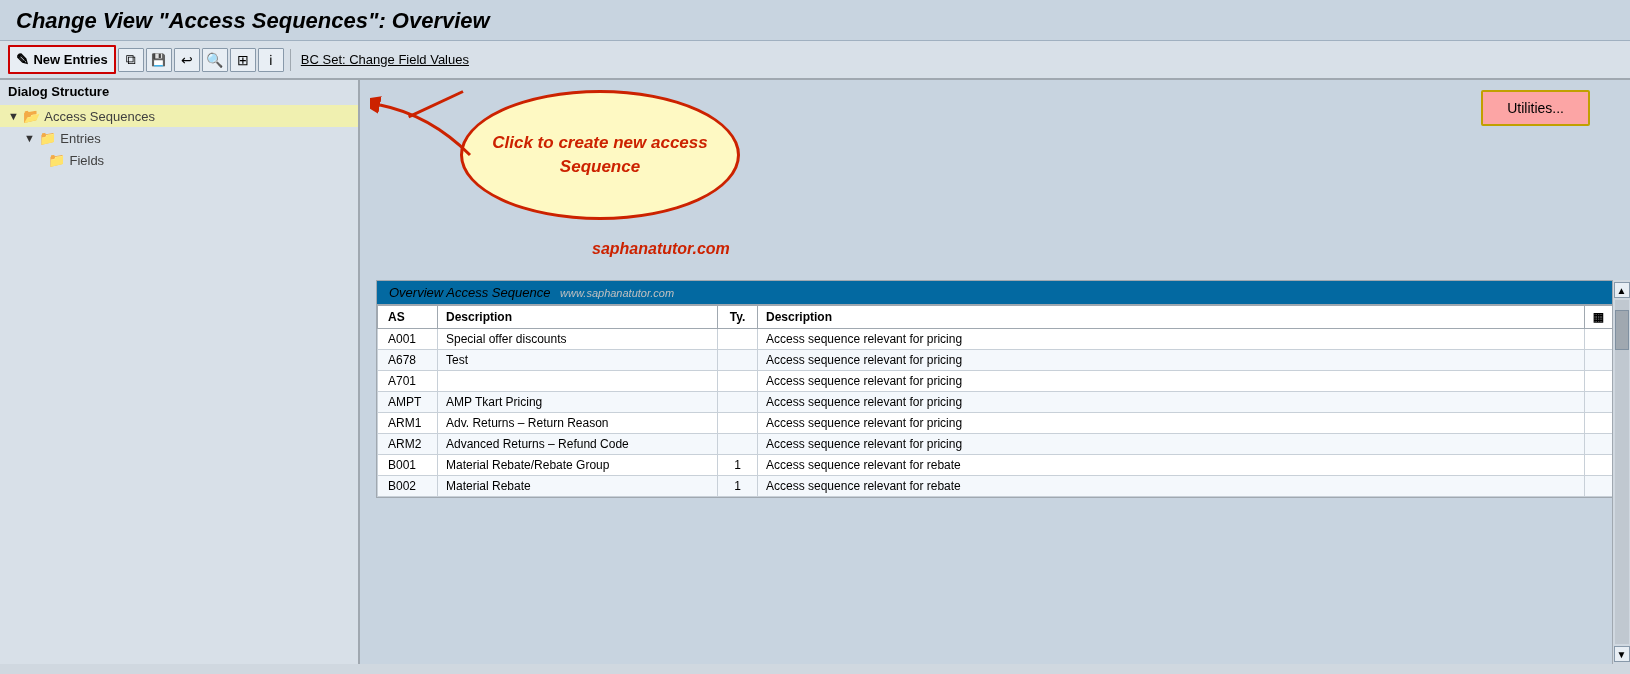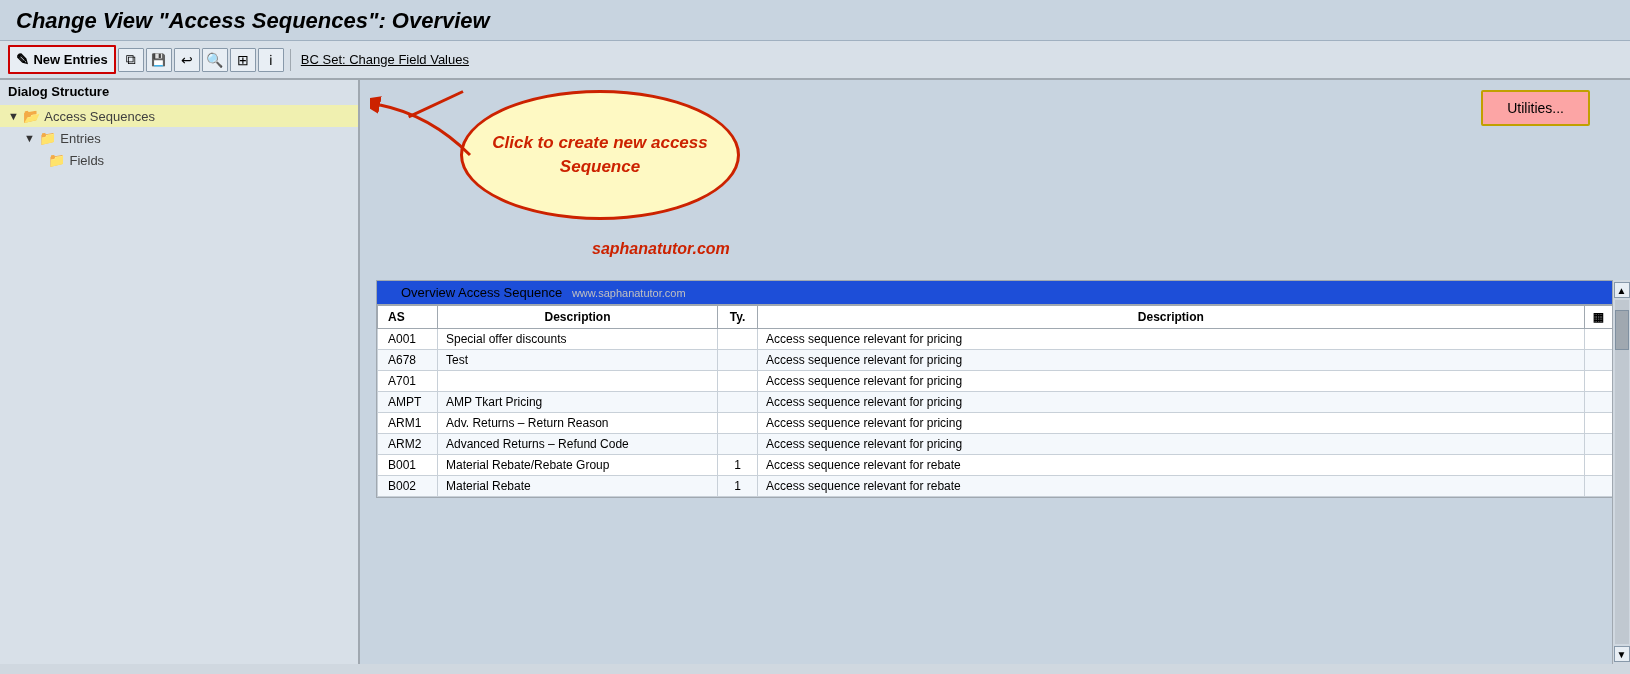--- a/index.html
+++ b/index.html
@@ -194,43 +194,44 @@
     
     .table-container {
       position: absolute;
       top: 200px;
       left: 16px;
       right: 16px;
       background: #fff;
       border: 1px solid #a0a8b0;
     }
     .table-header-title {
-      background: #1d4ed8;
-      padding: 4px 24px;
-      font-size: 13px;
+      background: #0369a1;
+      padding: 4px 12px;
+      font-size: 13px;
+      font-style: italic;
       color: #000;
       border-bottom: 1px solid #a0a8b0;
     }
     .watermark {
       color: #c0c0c0;
       font-size: 11px;
     }
     table {
       width: 100%;
       border-collapse: collapse;
     }
     thead tr {
       background: #d8e0e8;
     }
     th {
       border: 1px solid #a0a8b0;
       padding: 4px 8px;
       font-size: 12px;
       font-weight: bold;
-      text-align: center;
+      text-align: left;
       color: #000;
     }
     td {
       border: 1px solid #c8d0d8;
       padding: 3px 8px;
       font-size: 12px;
       color: #000;
     }
     tr:nth-child(even) { background: #f4f8fc; }
     tr:nth-child(odd) { background: #ffffff; }

